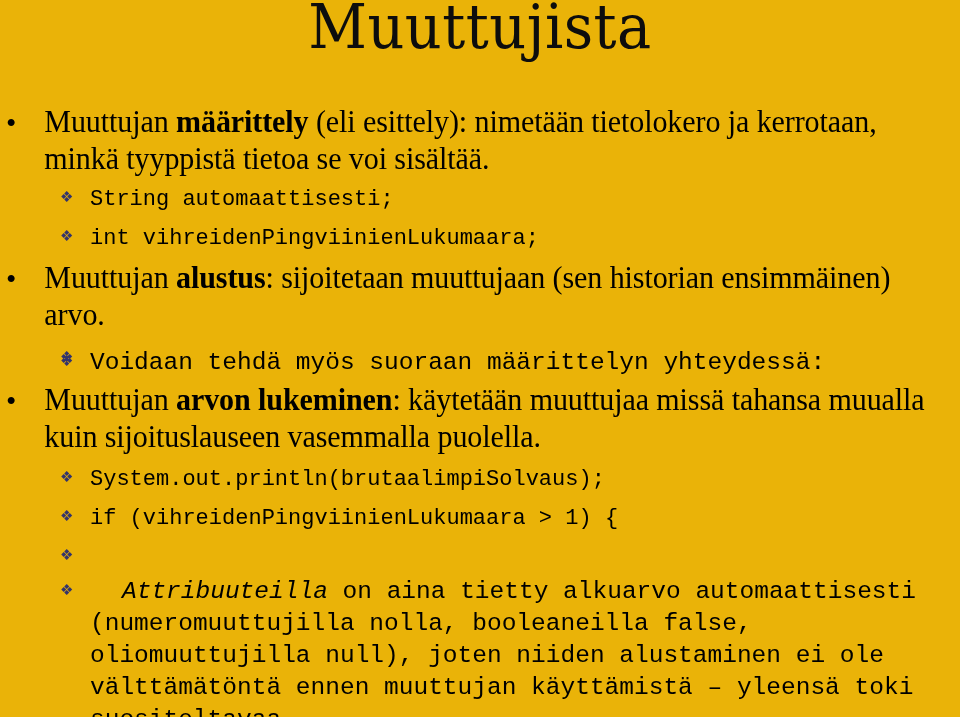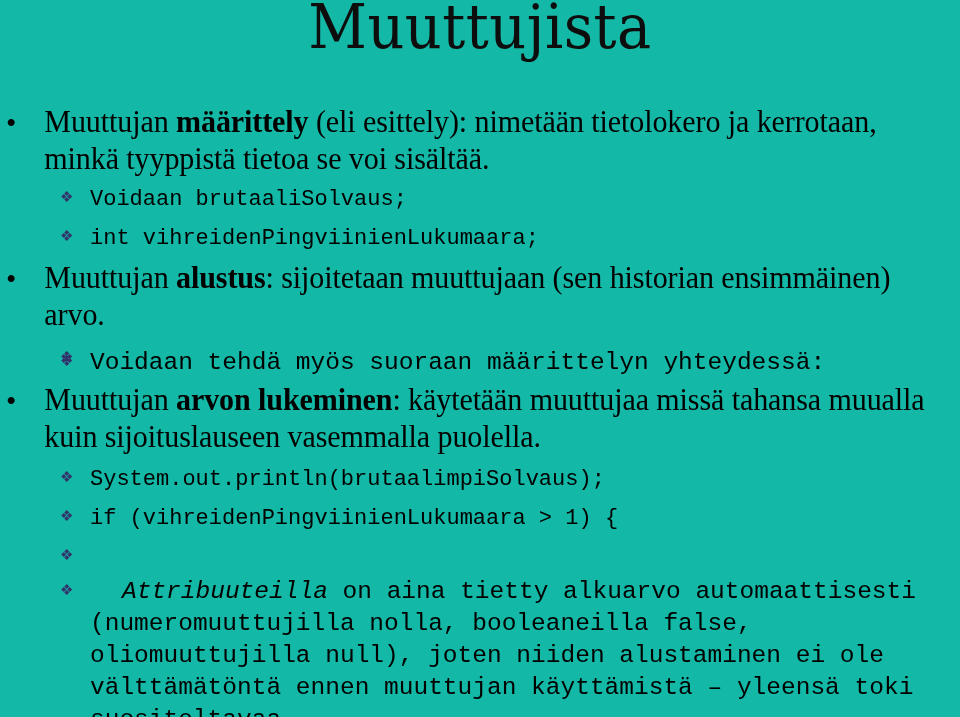--- a/index.html
+++ b/index.html
@@ -6,21 +6,21 @@
   html, body {
     margin: 0;
     padding: 0;
     background: #ffffff;
   }
 
   #slide {
     position: relative;
     width: 960px;
     height: 717px;
-    background: #14b8a6;
+    background: #eab308;
     overflow: hidden;
     font-family: "Liberation Serif", "DejaVu Serif", serif;
     color: #000000;
   }
 
   
   .slide-title {
     position: absolute;
     left: 0;
     top: -4px;
@@ -119,21 +119,21 @@
 
     <div class="row lvl1">
       <span class="dot">•</span>
       <span>Muuttujan </span><b>määrittely</b><span> (eli esittely): nimetään tietolokero ja kerrotaan, minkä tyyppistä tietoa se voi sisältää.</span>
     </div>
 
     <div class="spacer-4"></div>
 
     <div class="row lvl2">
       <span class="dia">❖</span>
-      <span class="mono">Voidaan brutaaliSolvaus;</span>
+      <span class="mono">String automaattisesti;</span>
     </div>
 
     <div class="spacer-6"></div>
 
     <div class="row lvl2">
       <span class="dia">❖</span>
       <span class="mono">int vihreidenPingviinienLukumaara;</span>
     </div>
 
     <div class="spacer-6"></div>

